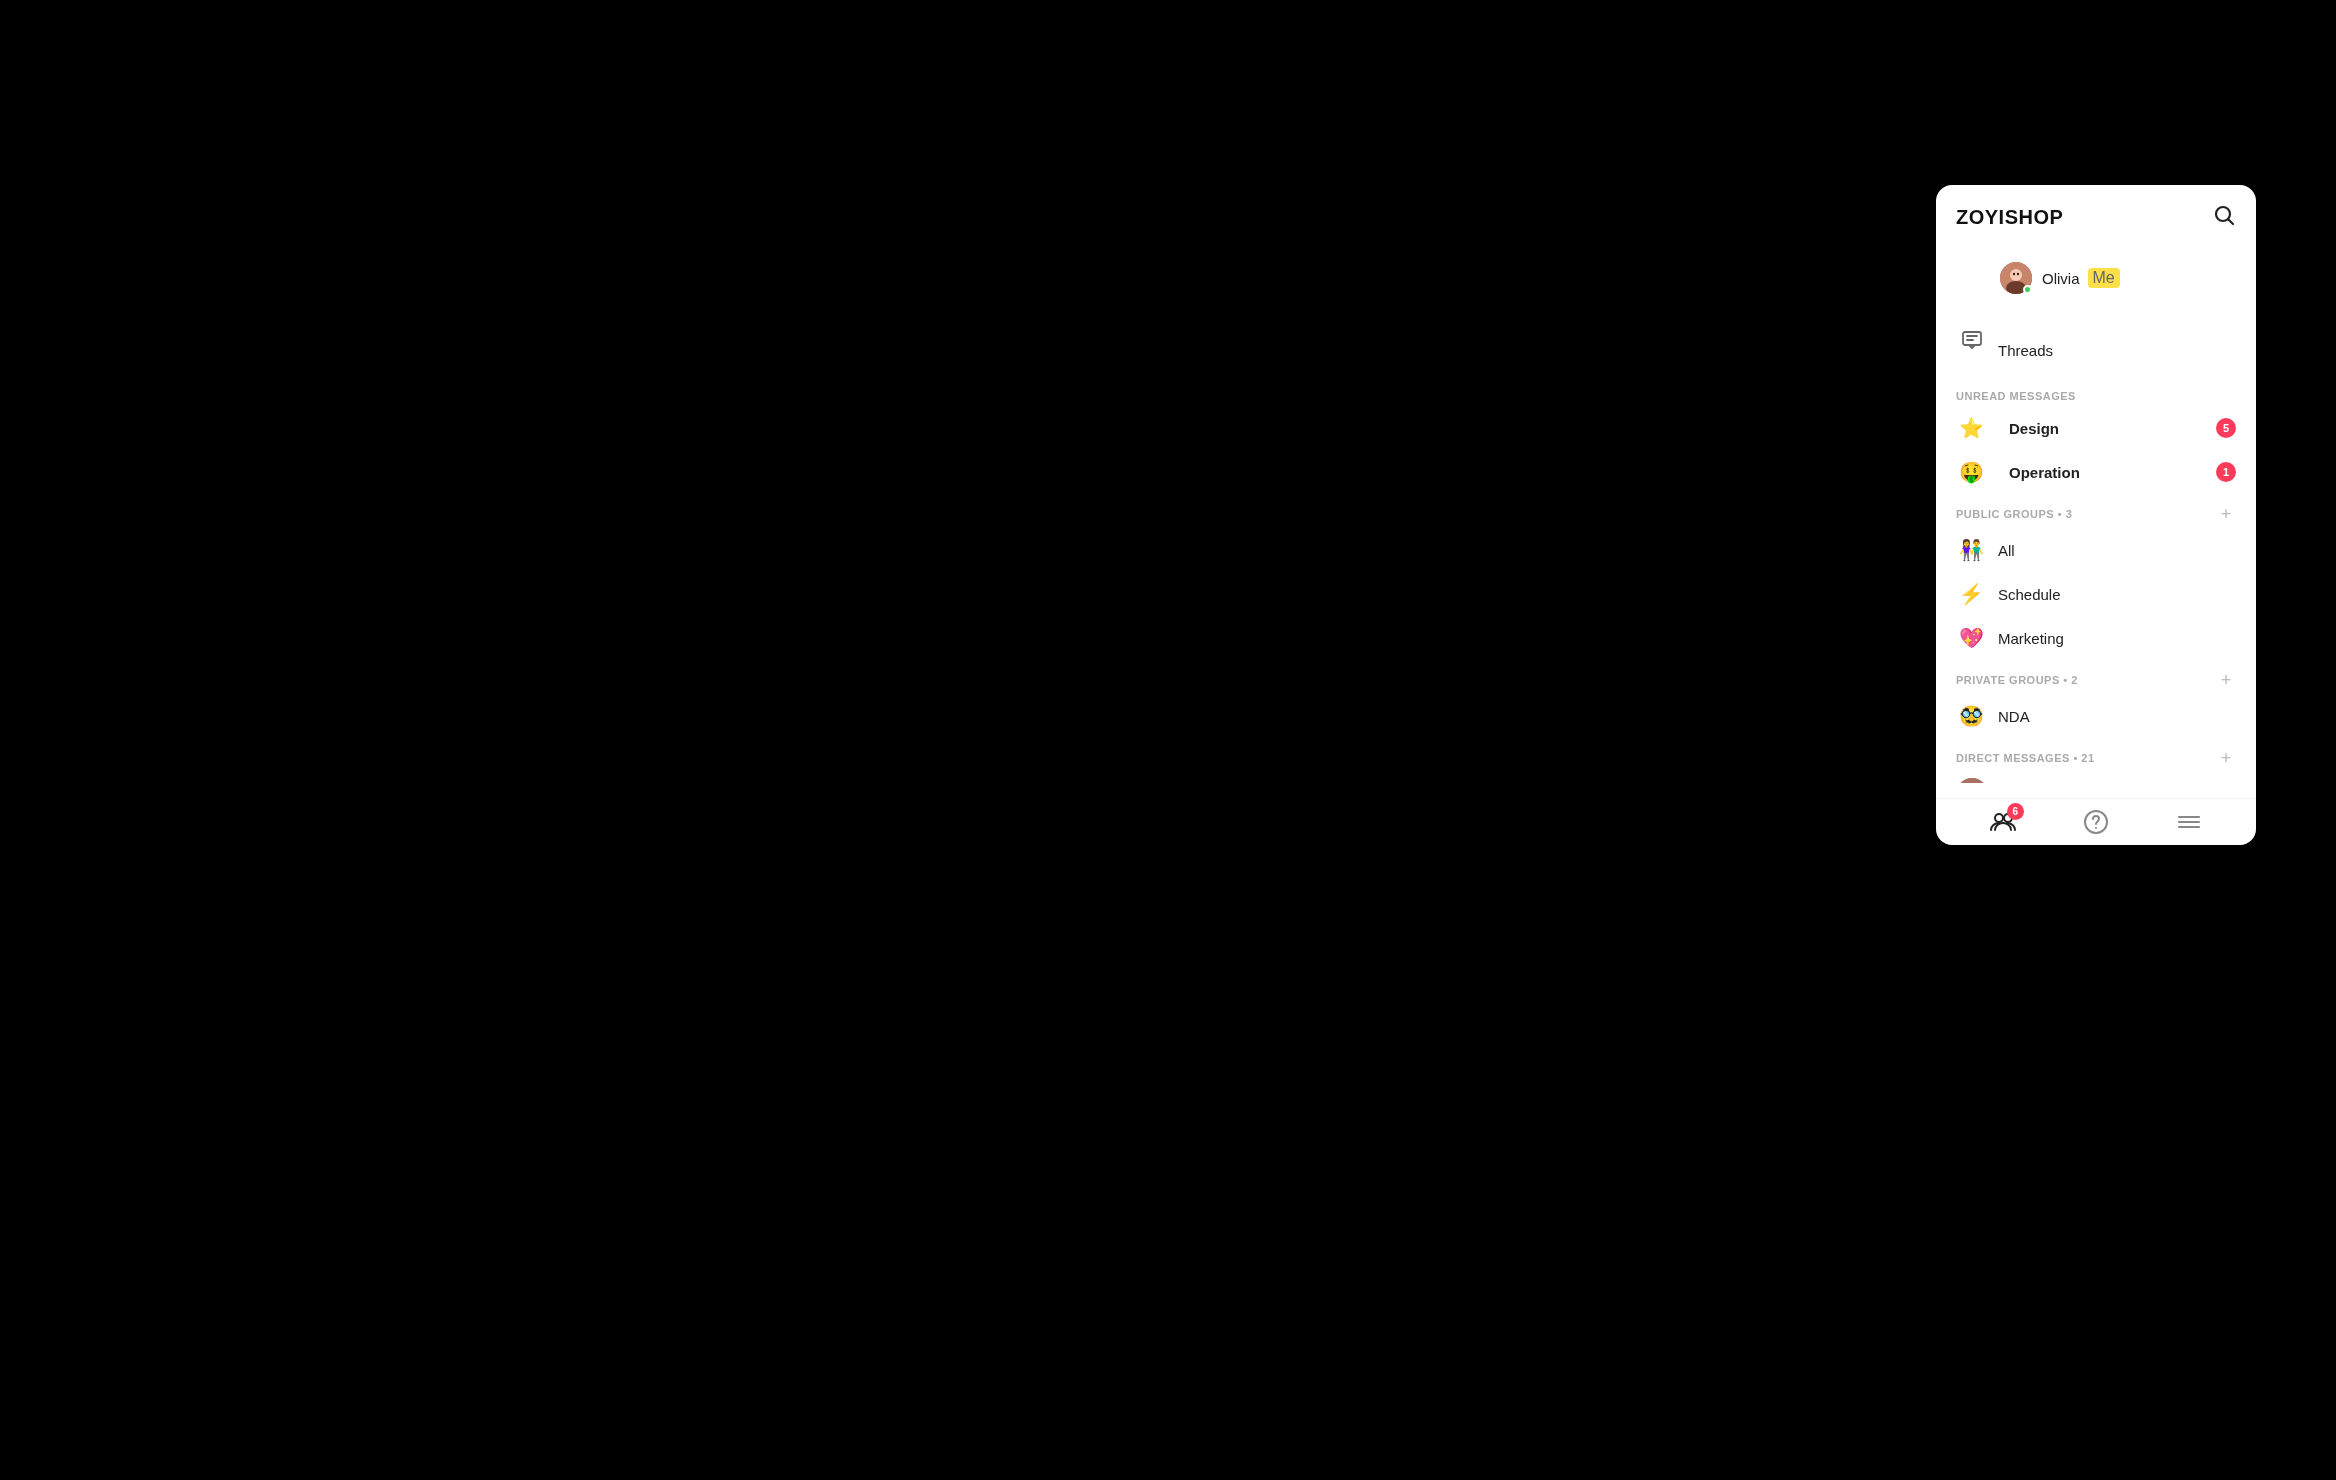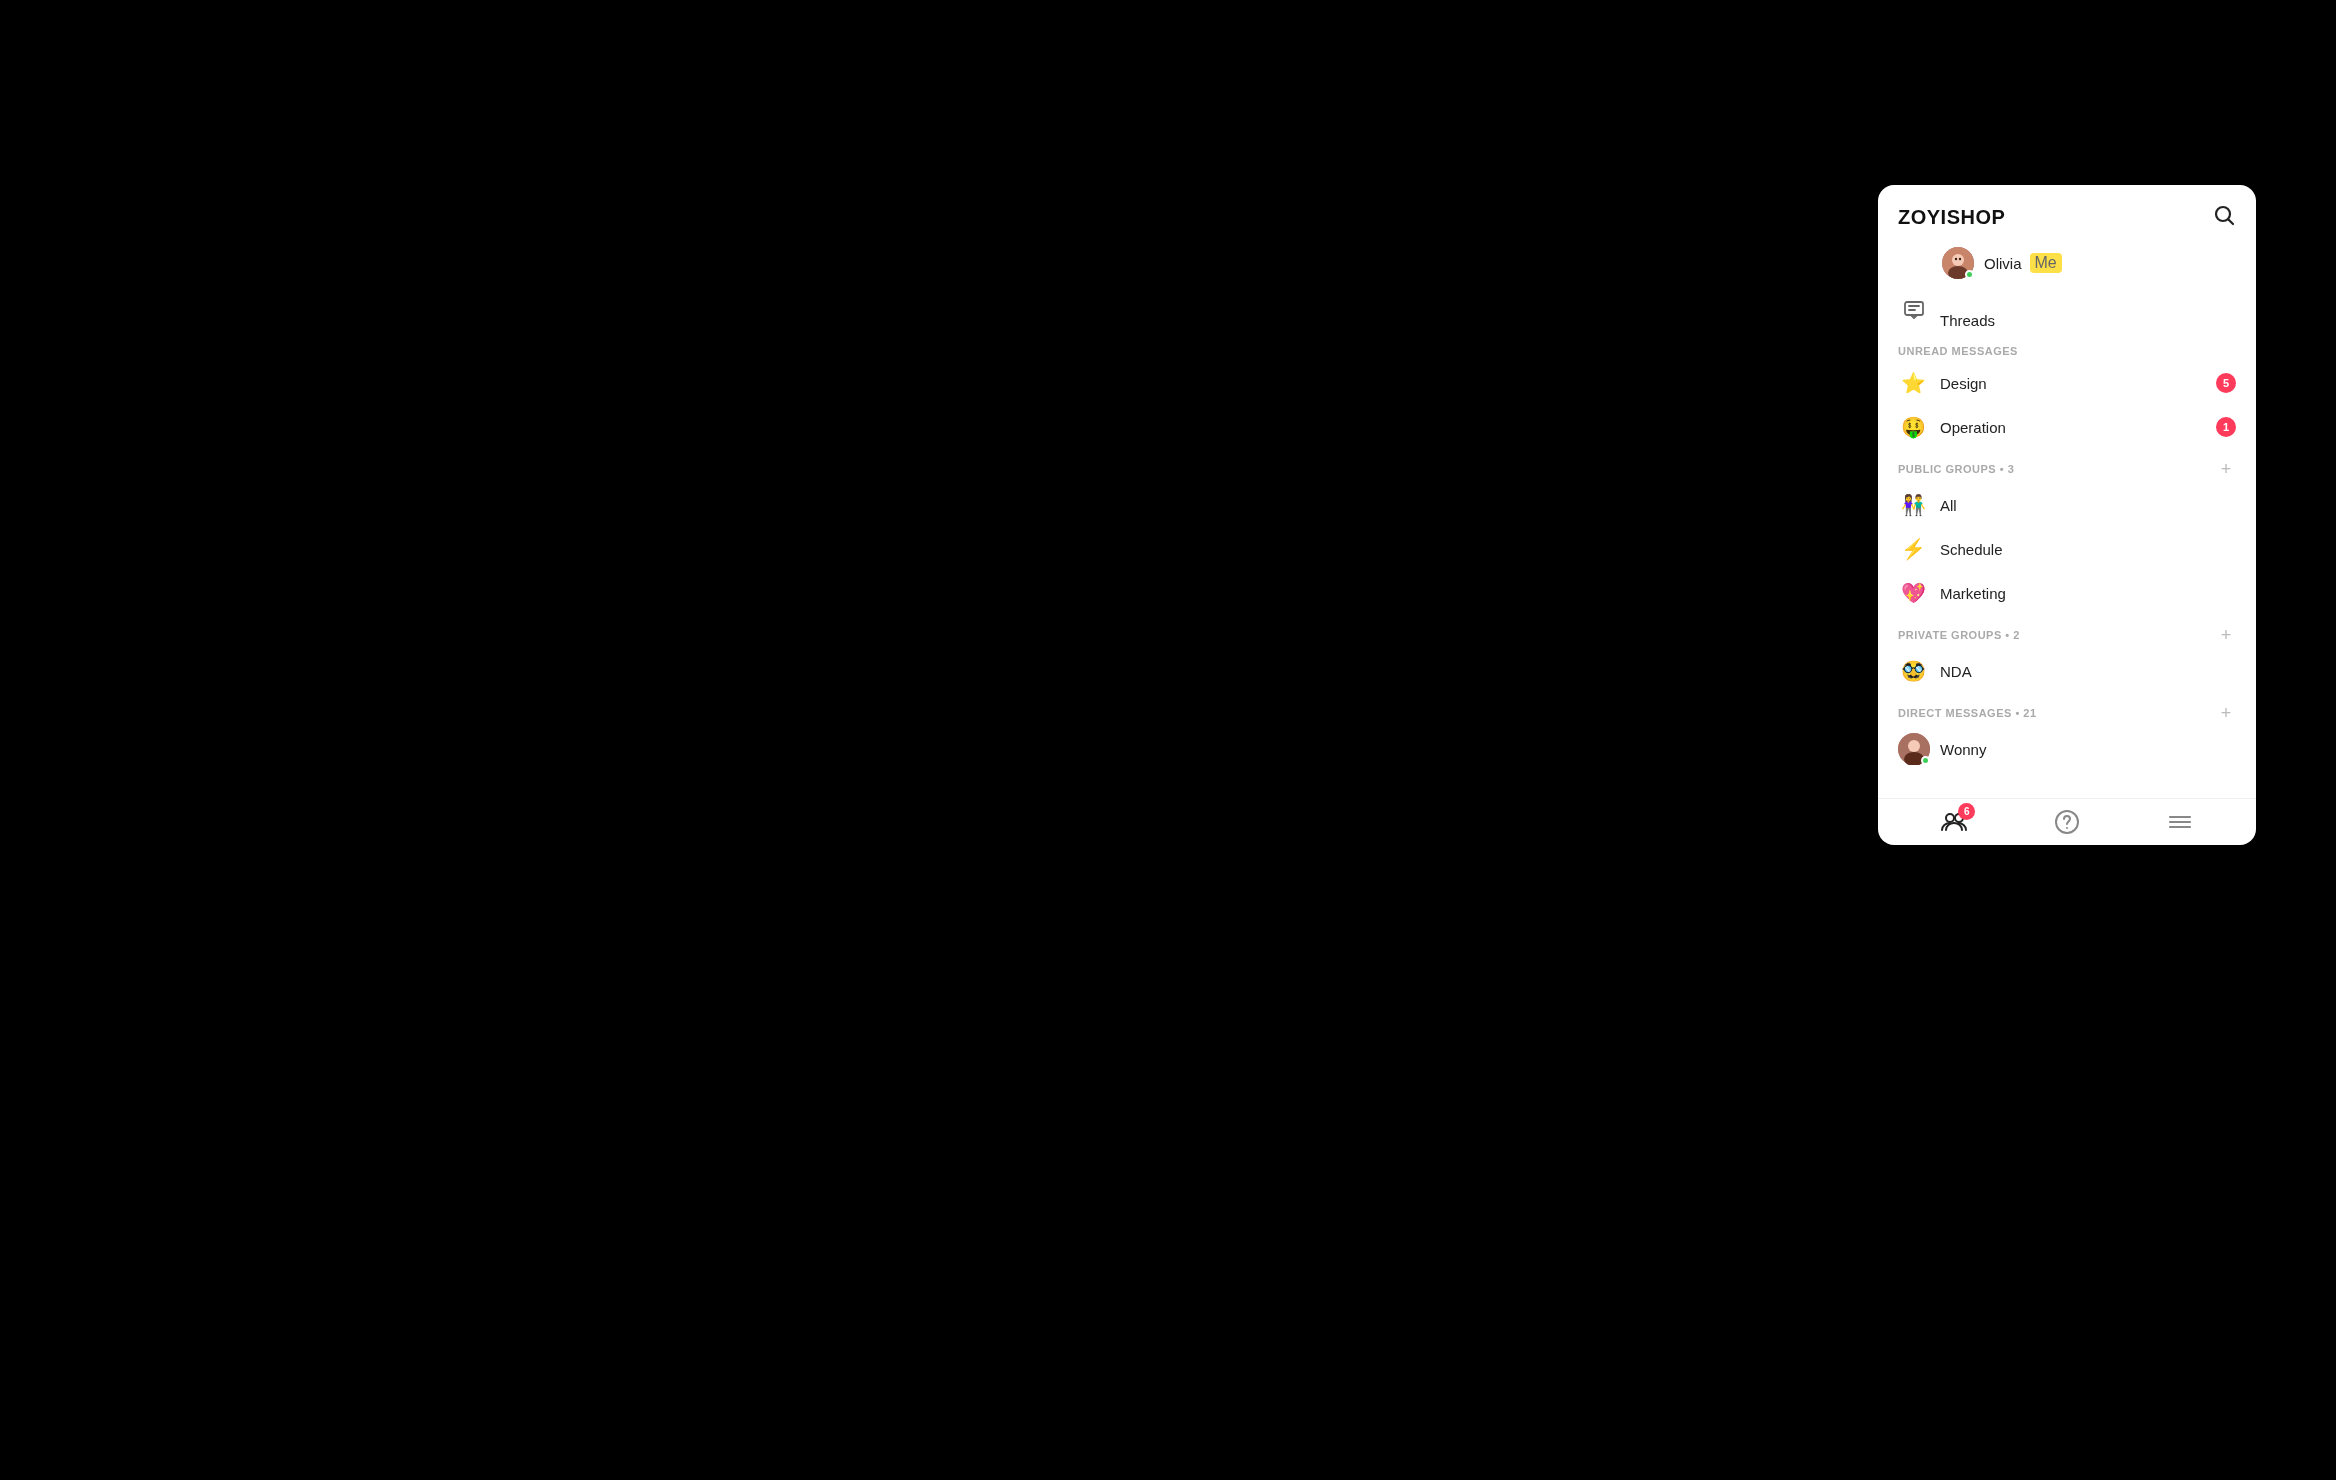--- a/index.html
+++ b/index.html
@@ -7,31 +7,32 @@
       background: #000;
       width: 2336px;
       height: 1480px;
       font-family: -apple-system, BlinkMacSystemFont, 'Segoe UI', sans-serif;
       display: flex;
       align-items: center;
       justify-content: flex-end;
     }
 
     .sidebar {
-      width: 378px;
+      width: 320px;
       height: 660px;
       background: #fff;
       border-radius: 16px;
       overflow: hidden;
       display: flex;
       flex-direction: column;
       position: absolute;
       right: 80px;
       top: 185px;
       box-shadow: 0 4px 32px rgba(0,0,0,0.18);
+      gap: 15px;
     }
 
     .sidebar-header {
       display: flex;
       align-items: center;
       justify-content: space-between;
       padding: 18px 20px 10px 20px;
     }
 
     .sidebar-title {
@@ -181,21 +182,22 @@
       flex-shrink: 0;
     }
 
     .channel-name {
       font-size: 15px;
       color: #222;
       flex: 1;
     }
 
     .channel-name.bold {
-      font-weight: 400;
+      font-weight: 700;
+      margin-left: 11px;
     }
 
     .unread-badge {
       width: 20px;
       height: 20px;
       border-radius: 50%;
       background: #ff3b5c;
       color: #fff;
       font-size: 11px;
       font-weight: 700;

